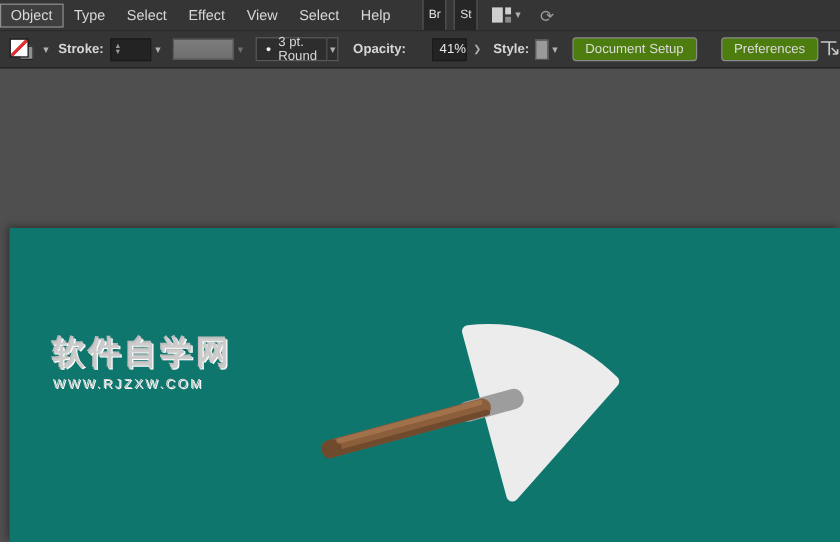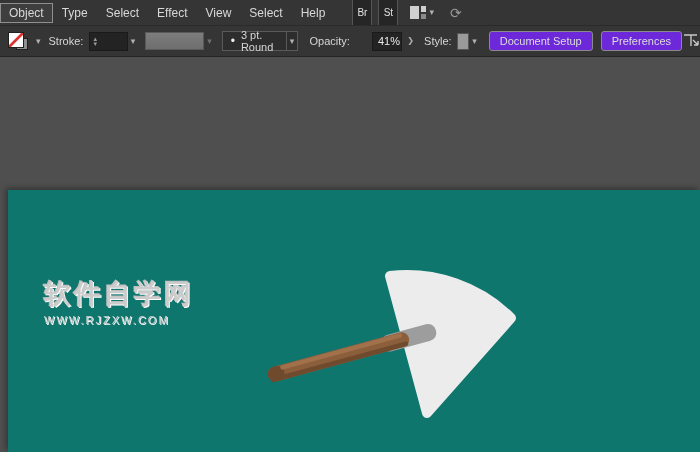--- a/index.html
+++ b/index.html
@@ -38,21 +38,21 @@
   .proxy { position: relative; width: 24px; height: 22px; margin-left: 8px; flex: none; }
   .proxy-stroke {
     position: absolute; left: 8px; top: 8px; width: 12px; height: 12px;
     background: #8f8f8f; border: 1px solid #222;
   }
   .proxy-fill {
     position: absolute; left: 0; top: 2px; width: 16px; height: 16px;
     border: 1px solid #1f1f1f;
     background: linear-gradient(135deg, #ffffff 42%, #e03131 44%, #e03131 56%, #ffffff 58%);
   }
-  .lbl { margin-left: 8px; white-space: nowrap; }
+  .lbl { margin-left: 8px; white-space: nowrap; font-weight: bold; }
   .dark-input {
     background: #232323; border: 1px solid #1a1a1a; height: 19px;
     display: flex; align-items: center; color: #e8e8e8;
   }
   .weight-box { width: 52px; margin-left: 6px; padding-left: 3px; }
   .steppers { display: flex; flex-direction: column; line-height: 5px; font-size: 7px; color: #9a9a9a; }
   .profile-box {
     width: 82px; height: 18px; margin-left: 10px;
     background: linear-gradient(to bottom, #7d7d7d, #6e6e6e);
     border: 1px solid #595959;
@@ -63,23 +63,23 @@
   }
   .brush-box .bullet { font-size: 12px; color: #eee; }
   .chev-box {
     height: 20px; width: 14px; background: #2d2d2d; border: 1px solid #5a5a5a;
     border-left: none; display: flex; align-items: center; justify-content: center;
   }
   .opacity-input { width: 40px; margin-left: 22px; padding-left: 5px; }
   .style-swatch { width: 17px; height: 17px; margin-left: 5px; background: #9a9a9a; border: 1px solid #555; }
   .btn {
     margin-left: 12px; padding: 3px 10px; border: 1px solid #8a8a8a; border-radius: 3px;
-    background: #6d28d9; color: #dcdcdc; font-size: 11px; white-space: nowrap; flex: none;
-  }
-  .btn.pref { margin-left: 8px; }
+    background: #4d7c0f; color: #dcdcdc; font-size: 11px; white-space: nowrap; flex: none;
+  }
+  .btn.pref { margin-left: 20px; }
   .cb-right-icon { margin-left: auto; margin-right: 0; flex: none; color: #c8c8c8; }
 
   
   .tabbar {
     position: absolute; top: 58px; left: 0; right: 0; height: 22px;
     background: #2c2c2c;
   }
   .tab {
     position: absolute; left: -30px; top: 0; height: 22px; width: 182px;
     background: #4e4e4e; display: flex; align-items: center;

